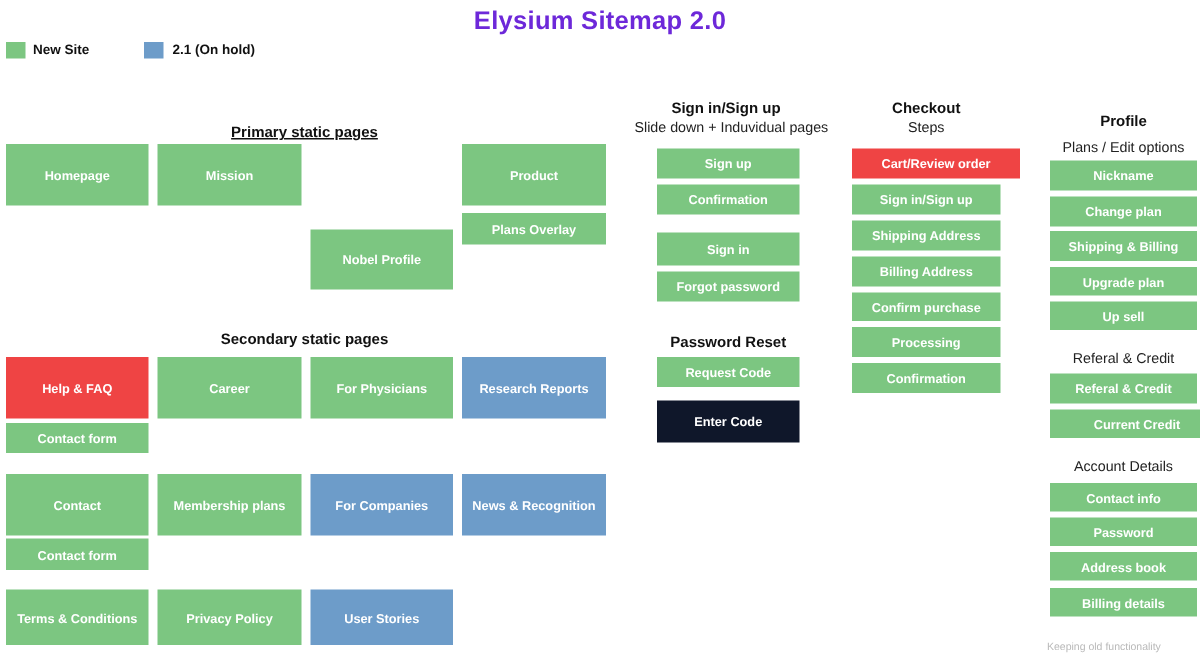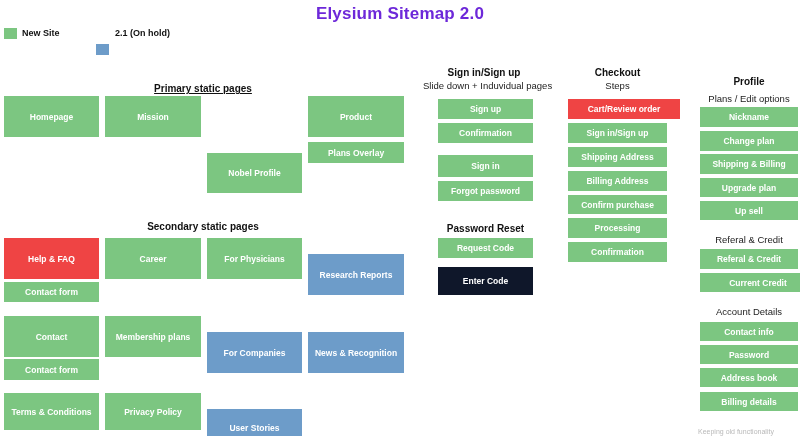--- a/index.html
+++ b/index.html
@@ -25,21 +25,21 @@
   .sub-header{
     position:absolute;font-size:9.5px;font-weight:normal;color:#222;
     text-align:center;line-height:12px;white-space:nowrap;
   }
   .box{
     position:absolute;display:flex;align-items:center;justify-content:center;
     color:#ffffff;font-weight:bold;font-size:8.5px;text-align:center;
     box-sizing:border-box;padding:0 2px;line-height:10px;
   }
   .green{background:#7CC681;}
-  .blue{background:#6D9CC9;margin-top:16px;}
+  .blue{background:#6D9CC9;}
   .footnote{
     position:absolute;left:698px;top:427px;width:100px;
     font-size:7px;color:#b9b9b9;white-space:nowrap;line-height:9px;
   }
 </style>
 </head>
 <body>
 
 <div class="canvas">
 

